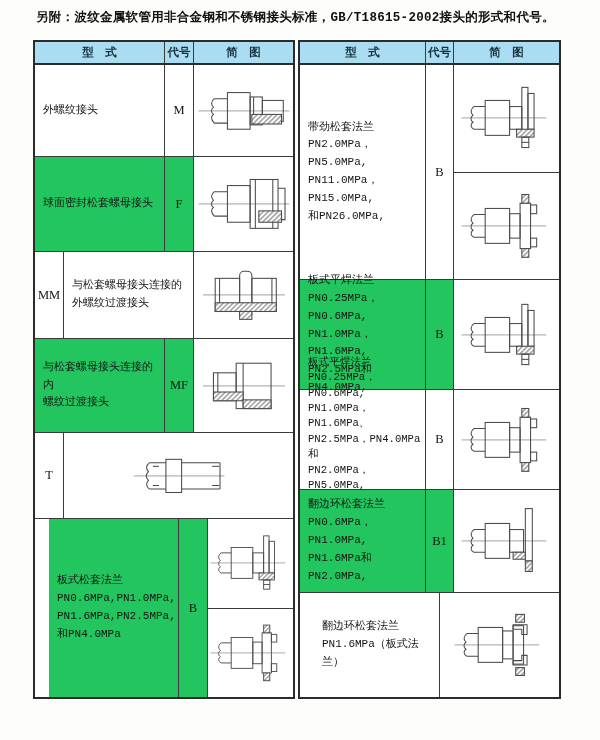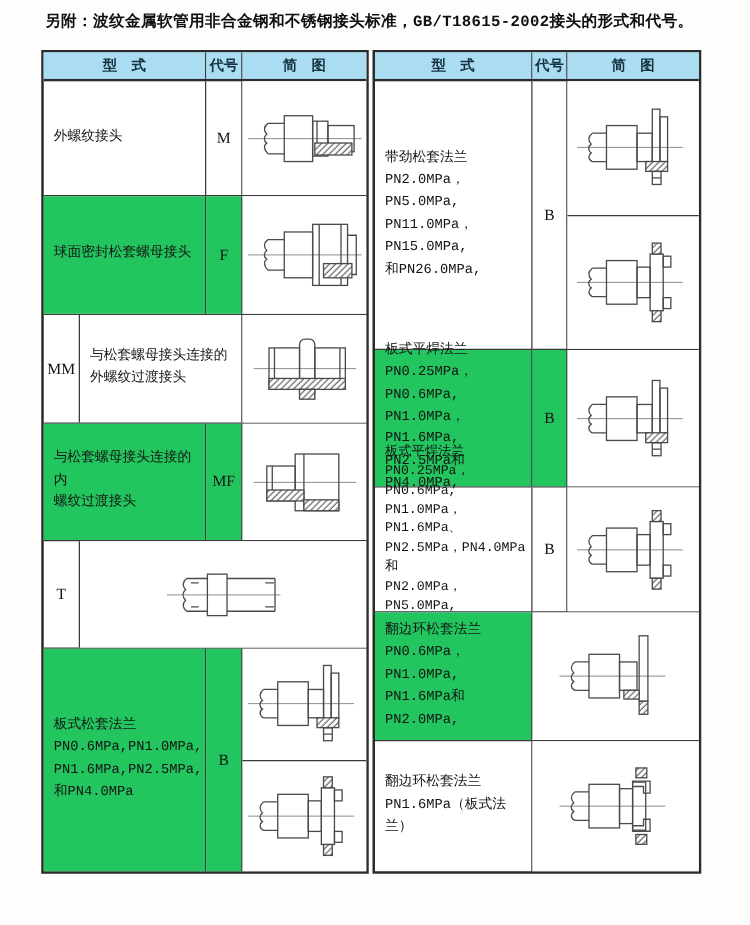--- a/index.html
+++ b/index.html
@@ -5,21 +5,21 @@
   html,body{margin:0;padding:0;}
   body{width:600px;height:740px;background:#fdfdfc;position:relative;
        font-family:"Liberation Serif",serif;color:#141414;}
   .title{position:absolute;left:36px;top:9px;font-family:Liberation Mono, monospace;
          font-weight:700;font-size:12.5px;letter-spacing:0.3px;color:#101010;}
   .tables{position:absolute;left:33px;top:40px;display:flex;gap:3px;}
   .tbl{border:2px solid #2b2b2b;background:#fff;box-sizing:border-box;}
   .tbl-left{width:262px;}
   .tbl-right{width:263px;}
   .tr{display:flex;border-bottom:1px solid #3a3a3a;box-sizing:border-box;}
-  .tr:last-child{border-bottom:none;}
+  .tr:last-child{border-bottom:none;margin-left:14px;}
   .tr.th{border-bottom:2px solid #2b2b2b;background:#aadcf2;}
   .cell{border-right:1px solid #3a3a3a;box-sizing:border-box;display:flex;align-items:center;min-width:0;}
   .cell:last-child{border-right:none;text-align:center;}
   .tbl-left .c1{width:130px;}
   .tbl-left .c2{width:29px;}
   .tbl-right .c1{width:126px;}
   .tbl-right .c2{width:28px;}
   .c3{flex:1;justify-content:center;background:#fff;}
   .th .cell{justify-content:center;font-family:"Liberation Sans",sans-serif;
             font-weight:700;font-size:11.5px;color:#16323f;background:#aadcf2;}
@@ -315,20 +315,23 @@
           </svg>
       </div>
     </div>
 
     <div class="tr" style="height:103px">
       <div class="cell c1 type hl">
           <span>翻边环松套法兰
 PN0.6MPa，PN1.0MPa,
 PN1.6MPa和PN2.0MPa,</span>
         </div>
+      <div class="cell c2 code hl">
+          <span>B1</span>
+        </div>
       <div class="cell c3">
         <svg class="dg" viewBox="0 0 110 80">
             <use href="#fit-fld"></use>
           </svg>
       </div>
     </div>
 
     <div class="tr" style="height:104px">
       <div class="cell c1 type">
           <span>翻边环松套法兰

